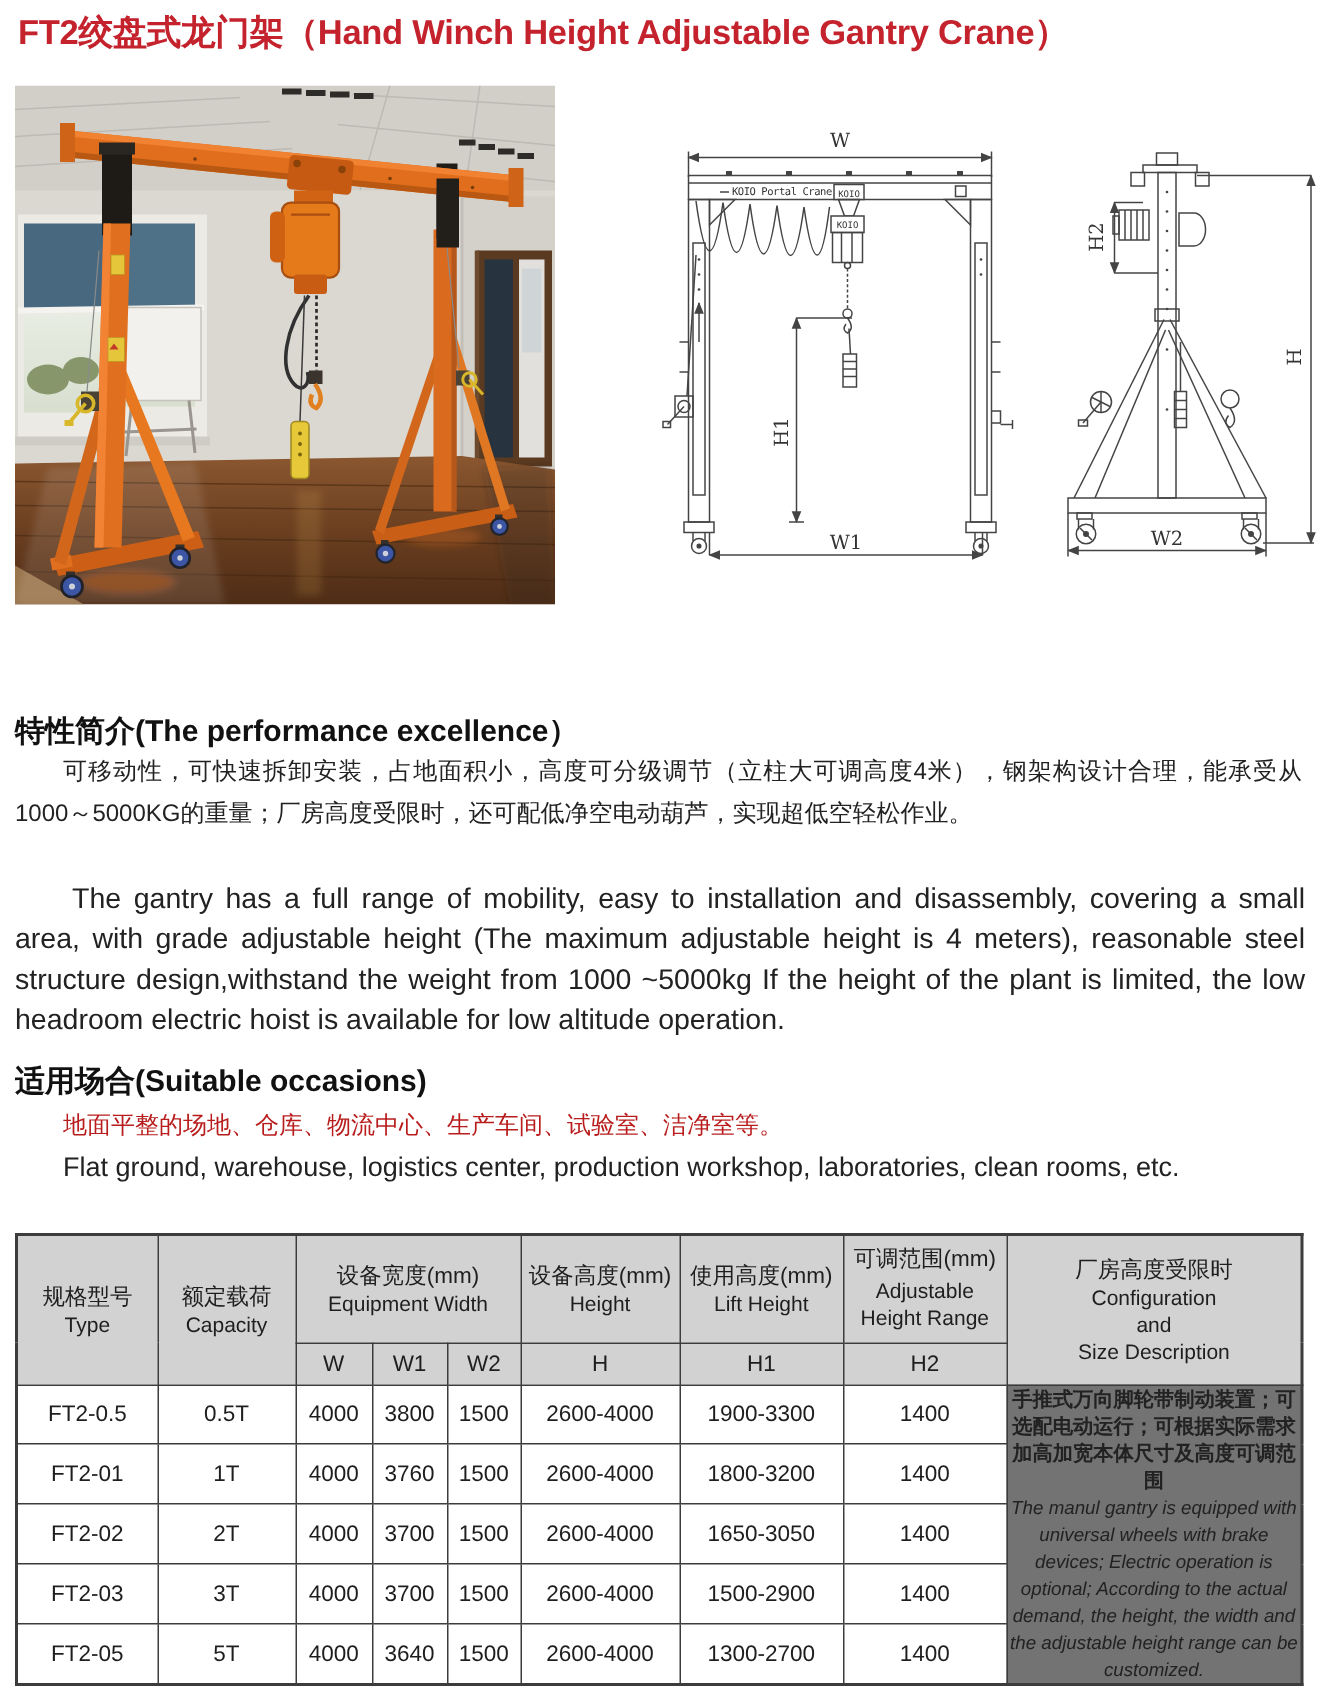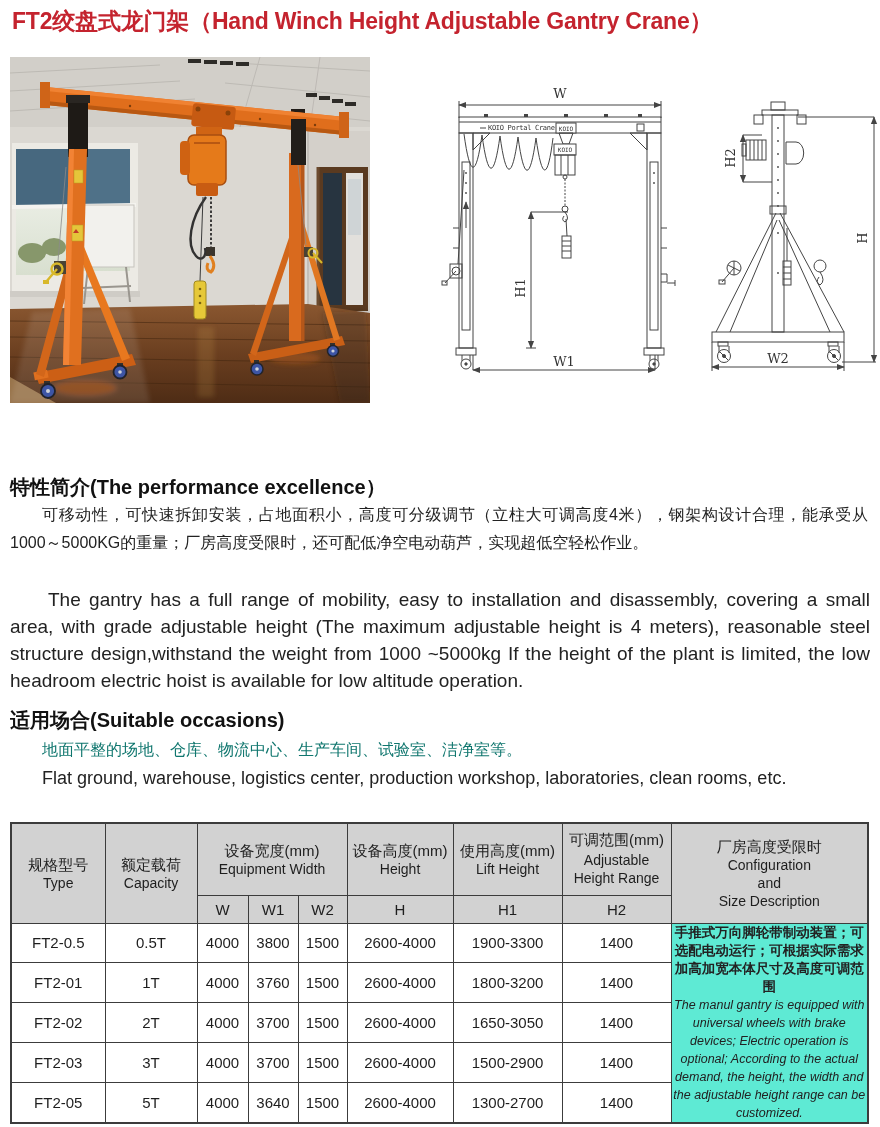--- a/index.html
+++ b/index.html
@@ -22,42 +22,42 @@
   .para-zh {
     position:absolute; left:10px; width:858px;
     font-size:16px; line-height:28px; text-indent:2em; color:#222;
     text-align:justify;
   }
   .para-en {
     position:absolute; left:10px; width:860px;
     font-size:19px; line-height:27px; text-indent:2em; color:#222;
     text-align:justify;
   }
-  .line-zh { position:absolute; left:42px; font-size:16px; color:#0f766e; white-space:nowrap; }
+  .line-zh { position:absolute; left:42px; font-size:16px; color:#b91c1c; white-space:nowrap; }
   .line-en { position:absolute; left:42px; font-size:18px; color:#222; white-space:nowrap; }
 
   table.spec {
     position:absolute; left:10px; top:822px; width:857px;
     border-collapse:collapse; table-layout:fixed;
     border:2px solid #3c3c3c;
   }
   table.spec th, table.spec td {
     border:1px solid #3c3c3c; text-align:center; vertical-align:middle;
     padding:0; color:#1e1e1e;
   }
   table.spec thead th { background:#d2d2d2; font-weight:normal; }
   thead tr.hdr-main { height:72px; }
   thead tr.hdr-sub  { height:28px; }
   tbody tr { height:39px; }
   .hzh { font-size:15px; line-height:19px; }
   .hen { font-size:14px; line-height:18px; }
   .sub-lbl { font-size:15px; }
   tbody td { font-size:15px; }
   td.config-cell {
-    text-align:left; vertical-align:top; padding:7px 6px 2px 9px; background:#5eead4;
+    text-align:left; vertical-align:top; padding:7px 6px 2px 9px; background:#737373;
   }
   .cfg-zh { font-size:13.5px; font-weight:600; line-height:18px; color:#222; }
   .cfg-en { font-size:12.5px; line-height:18px; color:#222;font-style:italic; }
   svg { display:block; }
 </style>
 </head>
 <body>
 
 <div class="page-title">FT2绞盘式龙门架（Hand Winch Height Adjustable Gantry Crane）</div>
 

